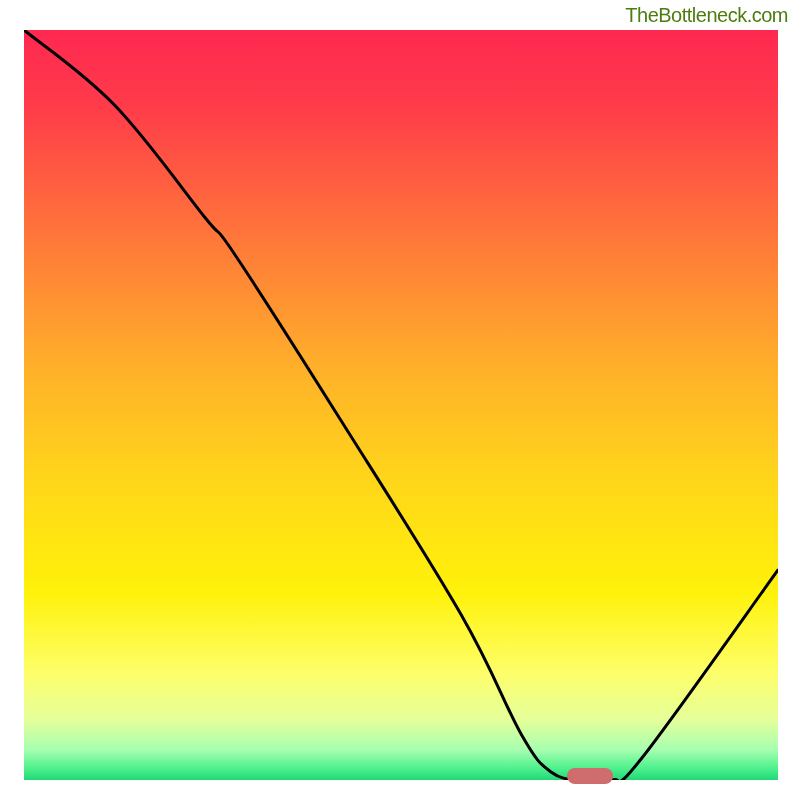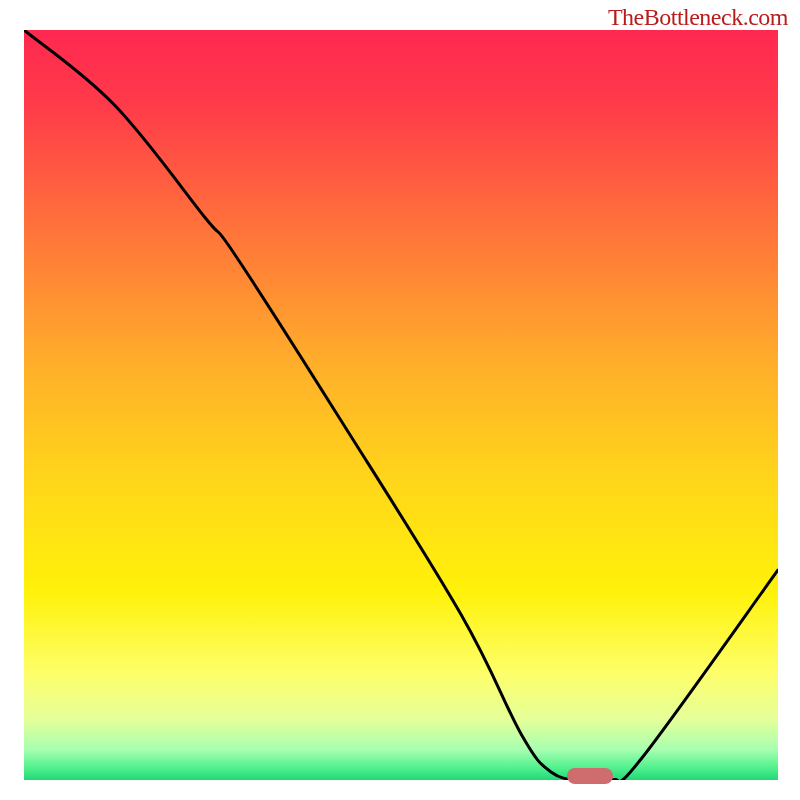--- a/index.html
+++ b/index.html
@@ -7,25 +7,24 @@
     width: 800px;
     height: 800px;
     background: #ffffff;
     position: relative;
     font-family: Arial, Helvetica, sans-serif;
   }
   .watermark {
     position: absolute;
     top: 4px;
     right: 12px;
-    font-size: 24px;
+    font-size: 20px;
     font-weight: 500;
-    color: #b91c1c;
+    color: #4d7c0f;
     letter-spacing: -0.5px;
-    font-family: Liberation Serif, serif;
   }
   .plot-area {
     position: absolute;
     left: 24px;
     top: 30px;
     width: 754px;
     height: 750px;
   }
   .plot-area svg {
     display: block;

